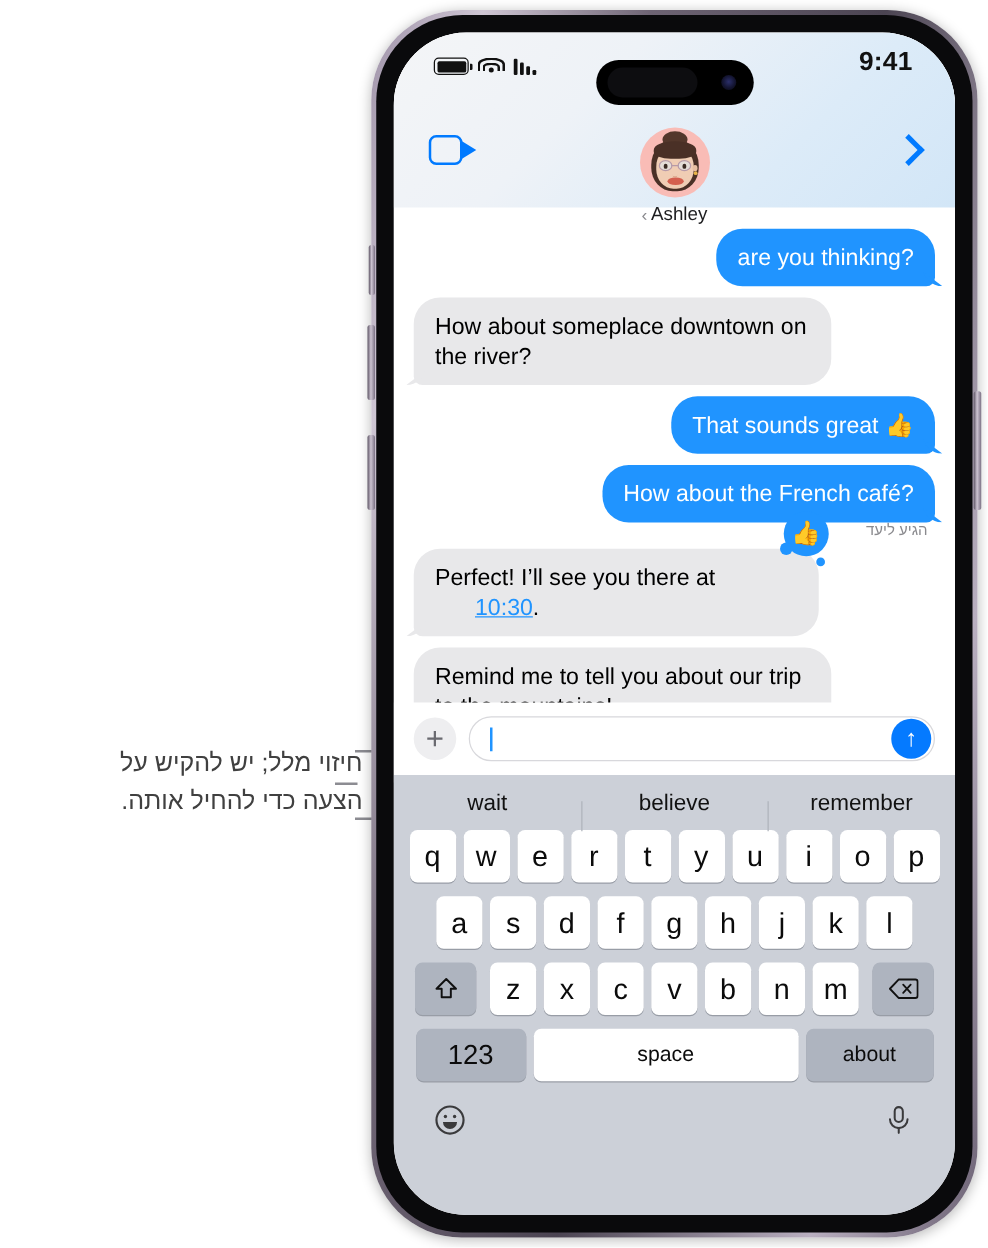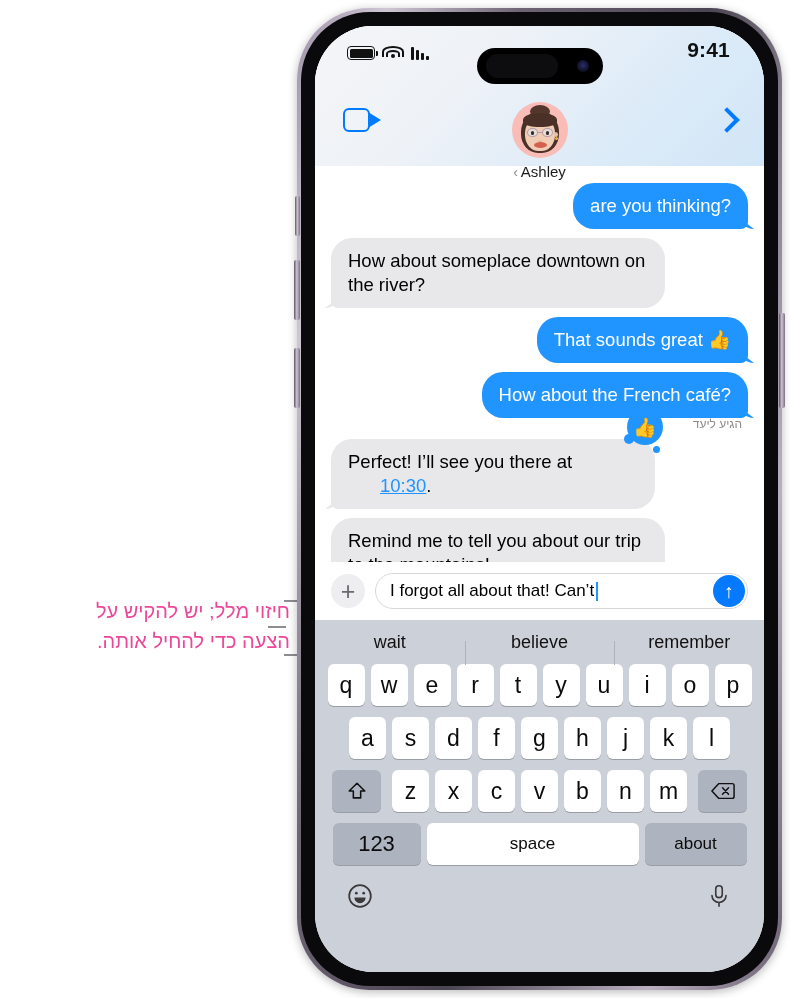--- a/index.html
+++ b/index.html
@@ -9,21 +9,21 @@
     background:#ffffff;
     font-family:"Liberation Sans","DejaVu Sans",sans-serif;
     overflow:hidden;
     position:relative;
   }
 
   
   #callout{
     position:absolute; left:0; top:596px; width:300px;
     direction:rtl; text-align:right;
-    font-size:20px; line-height:30px; color:#ec4899;
+    font-size:20px; line-height:30px; color:#404040;
     padding-right:10px; box-sizing:border-box;
   }
   #callout-text{white-space:pre-line;}
   #bracket{
     position:absolute; left:284px; top:600px;
     width:22px; height:56px;
     border:2px solid #8c8c92;
     border-left:none;
     box-sizing:border-box;
   }
@@ -407,21 +407,20 @@
               <s></s>
             </span>
         </div>
         <div id="clock">9:41</div>
       </div>
       <div id="island"></div>
 
       <div id="inputbar">
         <div id="plus-btn">+</div>
         <div id="field">
-          <span id="field-text">I forgot all about that! Can’t</span>
             <span id="caret"></span>
           <div id="send-btn">
             <span class="arr">↑</span>
           </div>
         </div>
       </div>
 
       <div id="keyboard">
 
         <div id="predict">

